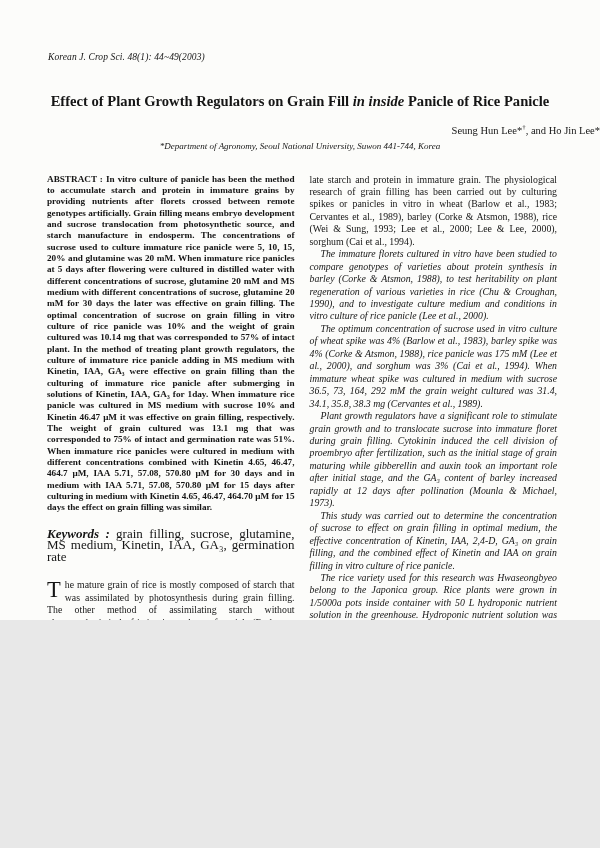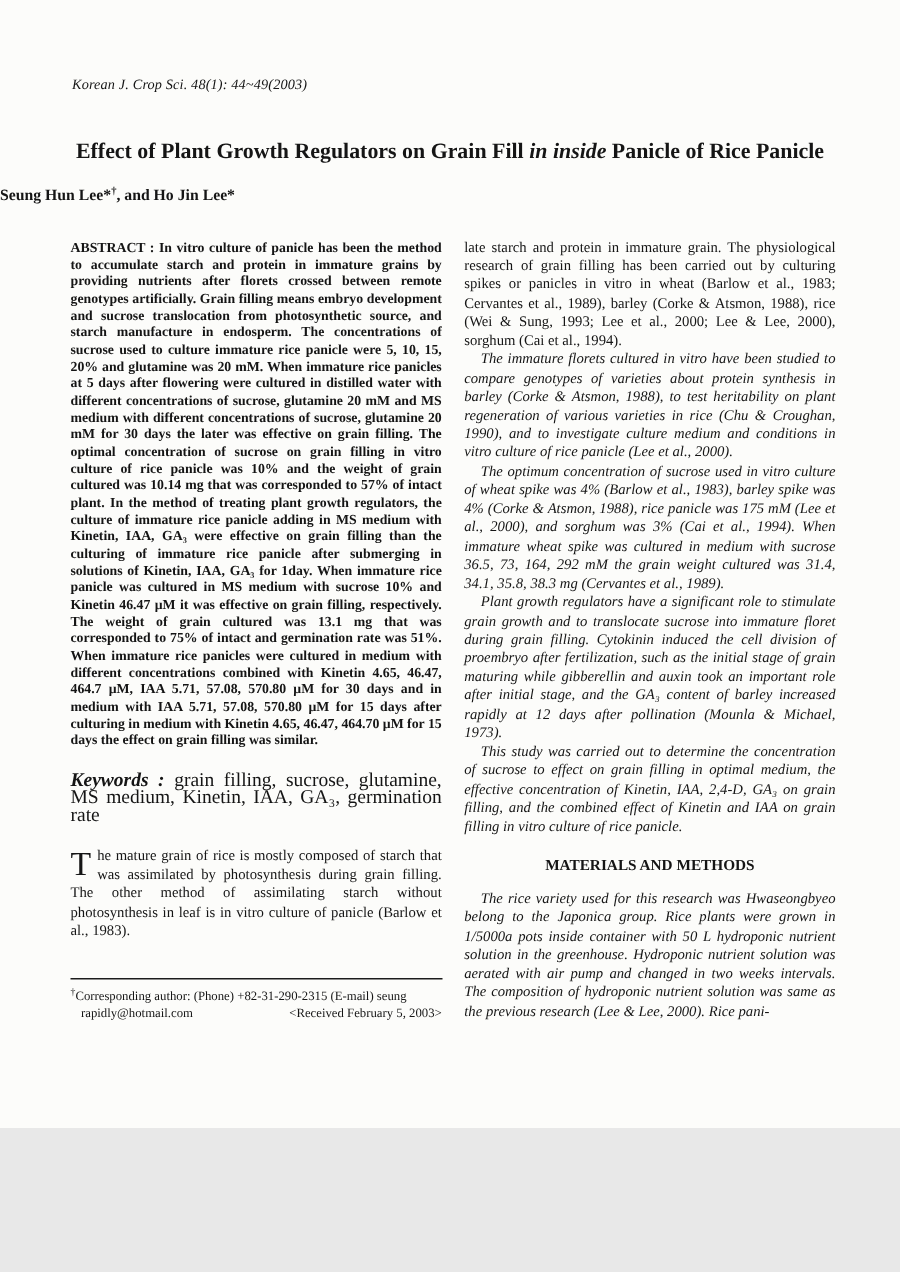--- a/index.html
+++ b/index.html
@@ -1,19 +1,19 @@
 <!DOCTYPE html>
 <html><head>
 <meta charset="utf-8">
 <style>
   html,body { margin:0; padding:0; }
   body { background:#e8e8e8; }
   .page {
     position:relative;
-    width:600px; height:752px;
+    width:600px; height:620px;
     margin:0 auto;
     background:#fcfcfa;
     color:#151515;
     font-family:"Liberation Serif", serif;
     overflow:hidden;
     box-sizing:border-box;
   }
   .journal-header {
     margin:52px 0 0 48px;
     font-style:italic;
@@ -22,23 +22,24 @@
   }
   .paper-title {
     margin:30px 28px 0 28px;
     text-align:center;
     font-weight:bold;
     font-size:14.6px;
     line-height:18px;
   }
   .authors {
     margin-top:13px;
-    text-align:left;
-    font-weight:bold;
+    text-align:right;
+    font-weight:normal;
     font-size:10.5px;
+    margin-left:21px;
   }
   .authors sup { font-size:7px; }
   .affiliation {
     margin-top:5px;
     text-align:center;
     font-style:italic;
     font-size:9px;
   }
   .columns {
     display:flex;
@@ -113,20 +114,21 @@
   <div class="journal-header">Korean J. Crop Sci. 48(1): 44~49(2003)</div>
 
   <div class="paper-title">
     <span>Effect of Plant Growth Regulators on Grain Fill </span><em>in inside</em><span> Panicle of Rice Panicle</span>
   </div>
 
   <div class="authors">
     <span>Seung Hun Lee*</span><sup>†</sup><span>, and Ho Jin Lee*</span>
   </div>
 
+  <div class="affiliation">*Department of Agronomy, Seoul National University, Suwon 441-744, Korea</div>
 
   <div class="columns">
 
     <div class="col col-left">
       <p class="abstract">
         <span>ABSTRACT : </span><span>In vitro culture of panicle has been the method to accumulate starch and protein in immature grains by providing nutrients after florets crossed between remote genotypes artificially. Grain filling means embryo development and sucrose translocation from photosynthetic source, and starch manufacture in endosperm. The concentrations of sucrose used to culture immature rice panicle were 5, 10, 15, 20% and glutamine was 20 mM. When immature rice panicles at 5 days after flowering were cultured in distilled water with different concentrations of sucrose, glutamine 20 mM and MS medium with different concentrations of sucrose, glutamine 20 mM for 30 days the later was effective on grain filling. The optimal concentration of sucrose on grain filling in vitro culture of rice panicle was 10% and the weight of grain cultured was 10.14 mg that was corresponded to 57% of intact plant. In the method of treating plant growth regulators, the culture of immature rice panicle adding in MS medium with Kinetin, IAA, GA₃ were effective on grain filling than the culturing of immature rice panicle after submerging in solutions of Kinetin, IAA, GA₃ for 1day. When immature rice panicle was cultured in MS medium with sucrose 10% and Kinetin 46.47 μM it was effective on grain filling, respectively. The weight of grain cultured was 13.1 mg that was corresponded to 75% of intact and germination rate was 51%. When immature rice panicles were cultured in medium with different concentrations combined with Kinetin 4.65, 46.47, 464.7 μM, IAA 5.71, 57.08, 570.80 μM for 30 days and in medium with IAA 5.71, 57.08, 570.80 μM for 15 days after culturing in medium with Kinetin 4.65, 46.47, 464.70 μM for 15 days the effect on grain filling was similar.</span>
       </p>
 
       <p class="keywords">
         <span class="kw-label">Keywords : </span><span>grain filling, sucrose, glutamine, MS medium, Kinetin, IAA, GA₃, germination rate</span>
@@ -149,20 +151,19 @@
         </div>
       </div>
     </div>
 
     <div class="col col-right">
       <p class="body-text">late starch and protein in immature grain. The physiological research of grain filling has been carried out by culturing spikes or panicles in vitro in wheat (Barlow et al., 1983; Cervantes et al., 1989), barley (Corke &amp; Atsmon, 1988), rice (Wei &amp; Sung, 1993; Lee et al., 2000; Lee &amp; Lee, 2000), sorghum (Cai et al., 1994).</p>
       <p class="body-text para-indent">The immature florets cultured in vitro have been studied to compare genotypes of varieties about protein synthesis in barley (Corke &amp; Atsmon, 1988), to test heritability on plant regeneration of various varieties in rice (Chu &amp; Croughan, 1990), and to investigate culture medium and conditions in vitro culture of rice panicle (Lee et al., 2000).</p>
       <p class="body-text para-indent">The optimum concentration of sucrose used in vitro culture of wheat spike was 4% (Barlow et al., 1983), barley spike was 4% (Corke &amp; Atsmon, 1988), rice panicle was 175 mM (Lee et al., 2000), and sorghum was 3% (Cai et al., 1994). When immature wheat spike was cultured in medium with sucrose 36.5, 73, 164, 292 mM the grain weight cultured was 31.4, 34.1, 35.8, 38.3 mg (Cervantes et al., 1989).</p>
       <p class="body-text para-indent">Plant growth regulators have a significant role to stimulate grain growth and to translocate sucrose into immature floret during grain filling. Cytokinin induced the cell division of proembryo after fertilization, such as the initial stage of grain maturing while gibberellin and auxin took an important role after initial stage, and the GA₃ content of barley increased rapidly at 12 days after pollination (Mounla &amp; Michael, 1973).</p>
       <p class="body-text para-indent">This study was carried out to determine the concentration of sucrose to effect on grain filling in optimal medium, the effective concentration of Kinetin, IAA, 2,4-D, GA₃ on grain filling, and the combined effect of Kinetin and IAA on grain filling in vitro culture of rice panicle.</p>
-      <p class="section-heading">MATERIALS AND METHODS</p>
       <p class="body-text para-indent">The rice variety used for this research was Hwaseongbyeo belong to the Japonica group. Rice plants were grown in 1/5000a pots inside container with 50 L hydroponic nutrient solution in the greenhouse. Hydroponic nutrient solution was aerated with air pump and changed in two weeks intervals. The composition of hydroponic nutrient solution was same as the previous research (Lee &amp; Lee, 2000). Rice pani-</p>
     </div>
 
   </div>
 
 
 </div>
 
 </body></html>

